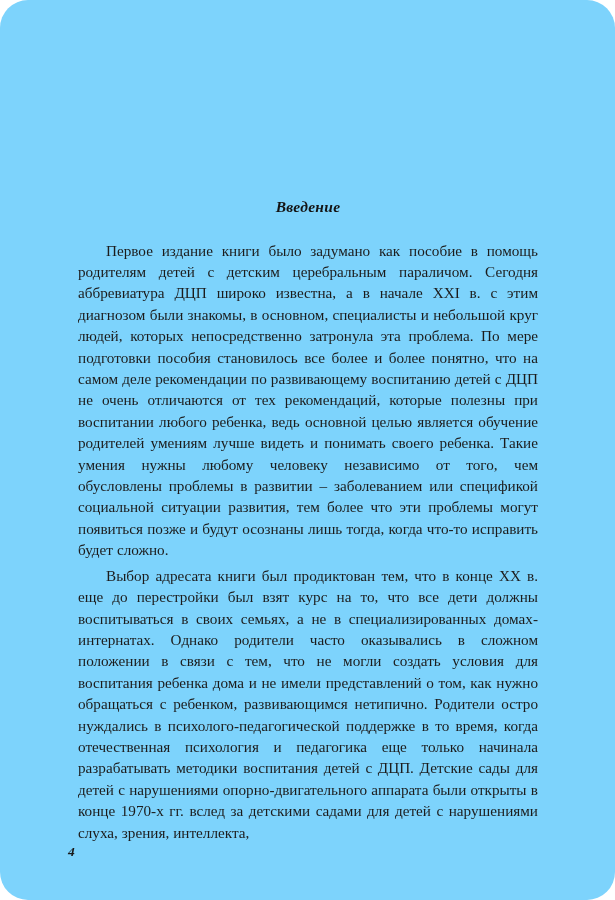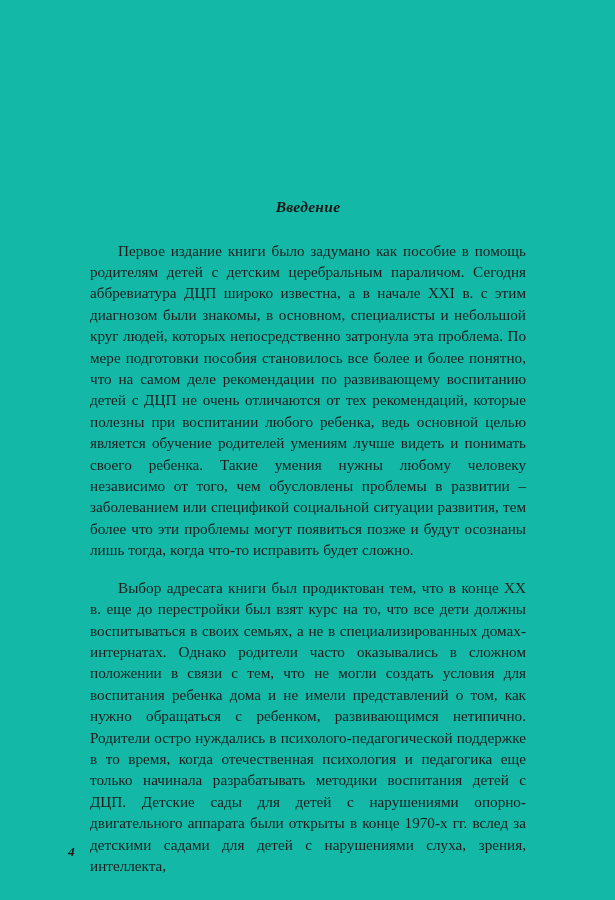--- a/index.html
+++ b/index.html
@@ -15,21 +15,22 @@
     overflow: hidden;
     font-family: "Liberation Serif", "DejaVu Serif", serif;
     color: #1a1a1a;
     -webkit-font-smoothing: antialiased;
   }
 
   
   #page-surface {
     position: absolute;
     inset: 0;
-    background: #14b8a6;
+    background: #7dd3fc;
+    border-radius: 28px;
   }
 
   
   #text-block {
     position: absolute;
     left: 74px;
     top: 198px;
     width: 468px;
   }
 
@@ -42,21 +43,21 @@
     margin: 0 0 23px 0;
     color: #141414;
     line-height: 1.2;
   }
 
   .body-paragraph {
     font-size: 15.2px;
     line-height: 21.4px;
     text-align: justify;
     text-justify: inter-word;
-    margin: 16px;
+    margin: 4px;
     text-indent: 28px;
     color: #1c1c1c;
     hyphens: manual;
     word-spacing: 0.2px;
   }
 
   .body-paragraph + .body-paragraph {
     margin-top: 0;
     font-family: Liberation Serif, serif;
   }

